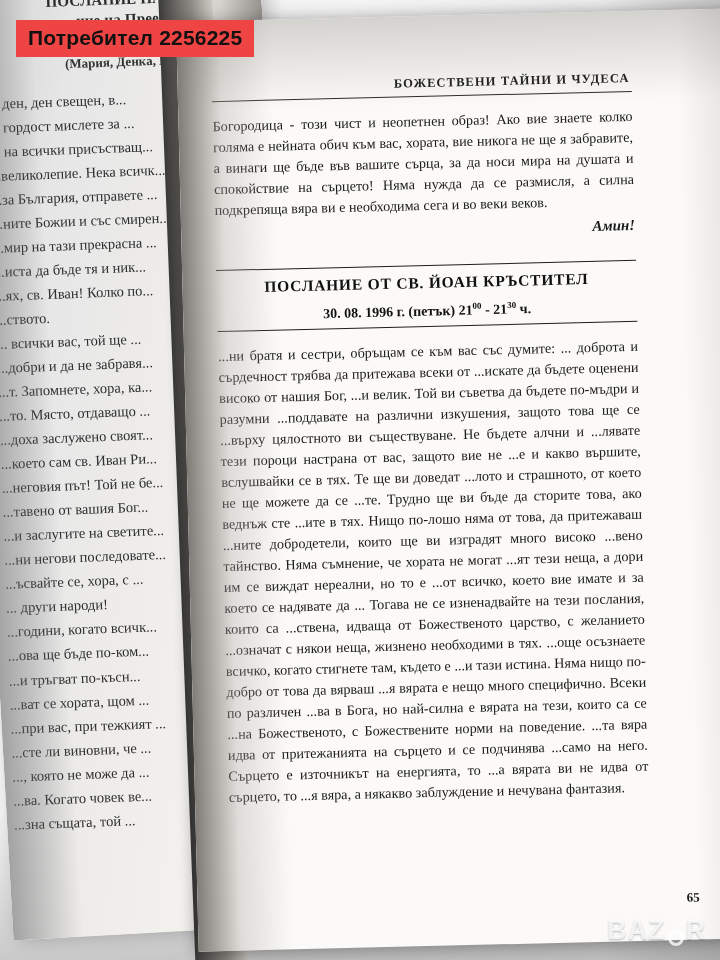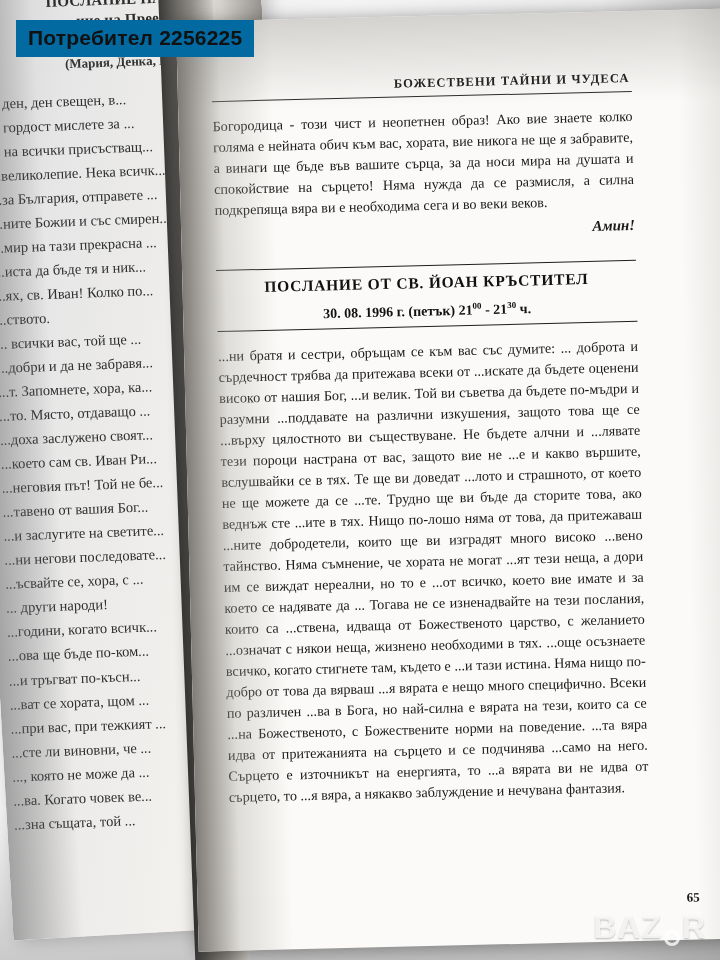--- a/index.html
+++ b/index.html
@@ -237,36 +237,36 @@
     font-weight: bold;
     color: #1c1c1c;
     z-index: 6;
   }
 
   
   .user-badge {
     position: absolute;
     left: 16px;
     top: 20px;
-    background: #0369a1;
+    background: #ef4444;
     color: #111111;
     font-family: "Liberation Sans", sans-serif;
     font-weight: bold;
     font-size: 21px;
     padding: 6px 12px 7px 12px;
     letter-spacing: 0.2px;
     z-index: 50;
   }
   .watermark {
     position: absolute;
     right: 14px;
     bottom: 14px;
     font-family: "Liberation Sans", sans-serif;
     font-weight: bold;
-    font-size: 32px;
+    font-size: 27px;
     letter-spacing: 1px;
     color: rgba(255,255,255,0.78);
     text-shadow: 0 1px 2px rgba(0,0,0,0.25);
     z-index: 50;
     display: flex;
     align-items: flex-end;
     gap: 1px;
   }
   .watermark .wm-dot {
     display: inline-block;

